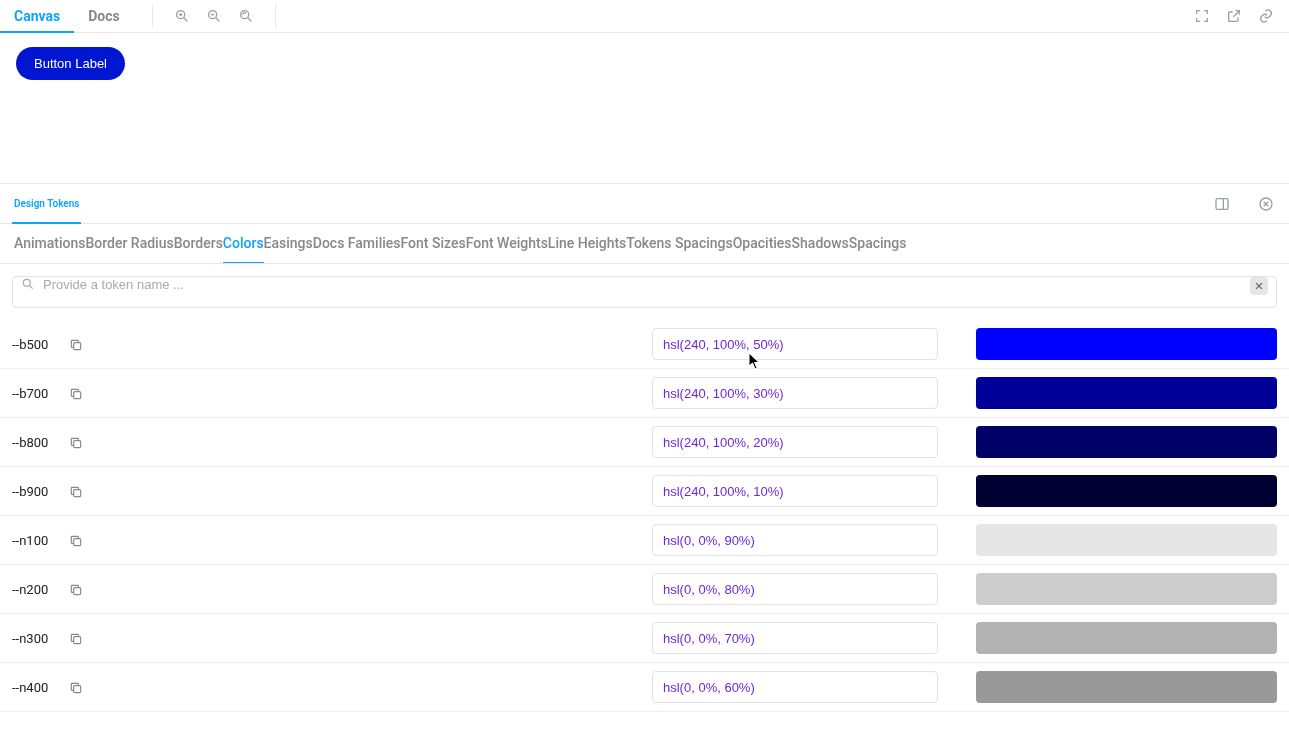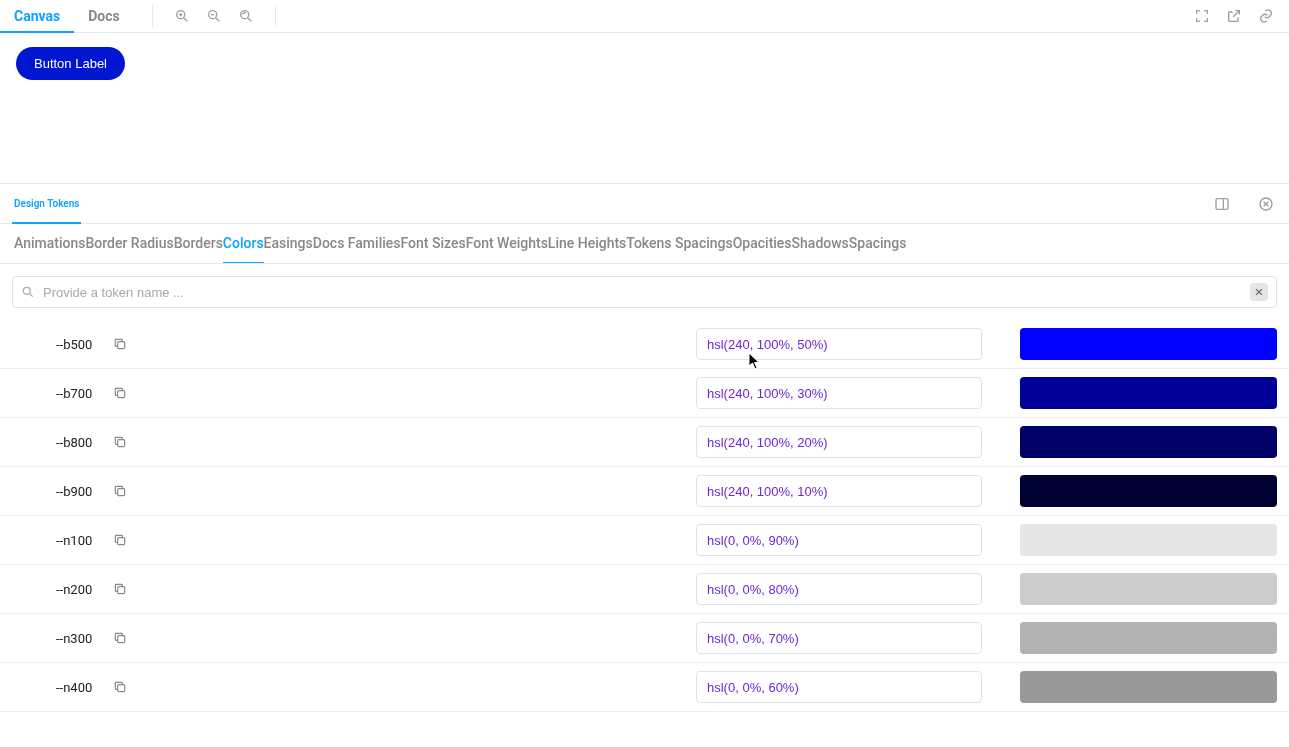--- a/index.html
+++ b/index.html
@@ -126,21 +126,21 @@
   .cat-tab.active {
     color: #0da3ff;
     border-bottom-color: #0da3ff;
   }
   .category-tabs::-webkit-scrollbar { display: none; }
 
   
   .search-row { padding: 12px; }
   .search-wrap {
     display: flex;
-    align-items: center;
+    align-items: flex-start;
     border: 1px solid #e2e2e5;
     border-radius: 4px;
     padding: 0 8px;
     height: 32px;
     background: #fff;
   }
   .search-wrap input {
     border: none;
     outline: none;
     flex: 1;
@@ -166,25 +166,24 @@
   .token-list { }
   .token-row {
     display: flex;
     align-items: center;
     padding: 0 12px;
     height: 49px;
     border-bottom: 1px solid #eeeef0;
   }
   .token-name-cell {
     display: flex;
-    align-items: flex-start;
+    align-items: flex-end;
     width: 640px;
     flex-shrink: 0;
     gap: 21px;
-    margin-left: 44px;
   }
   .token-name {
     font-size: 13px;
     color: #222;
   }
   .copy-icon {
     color: #888;
     cursor: pointer;
   }
   .token-value-cell {

